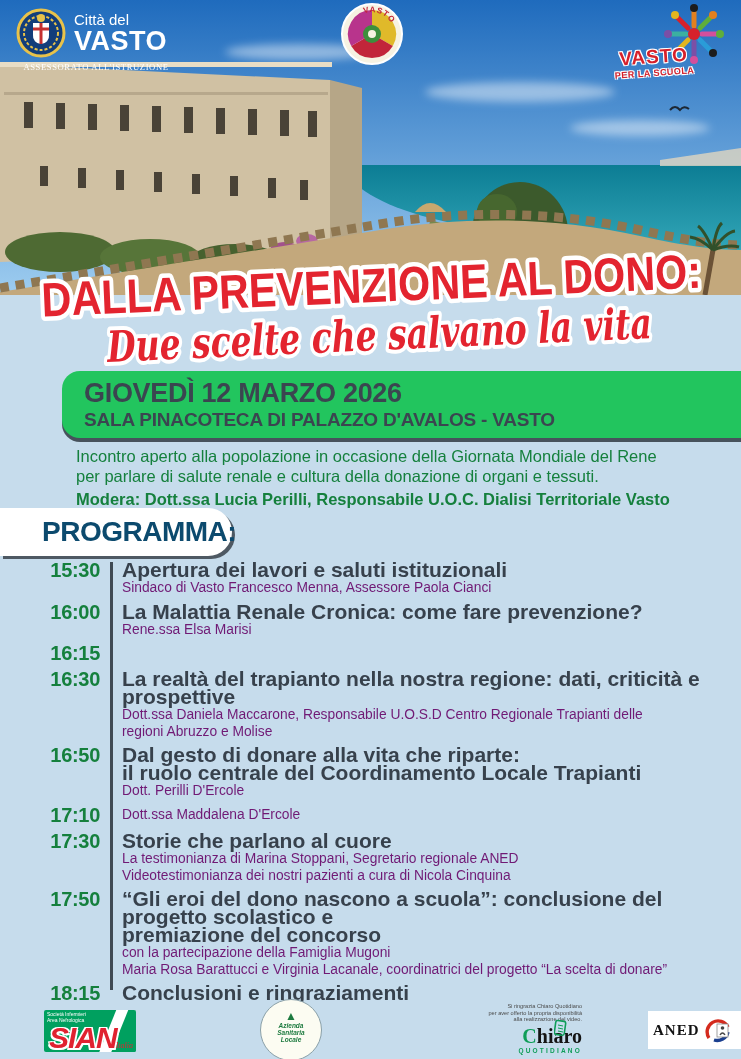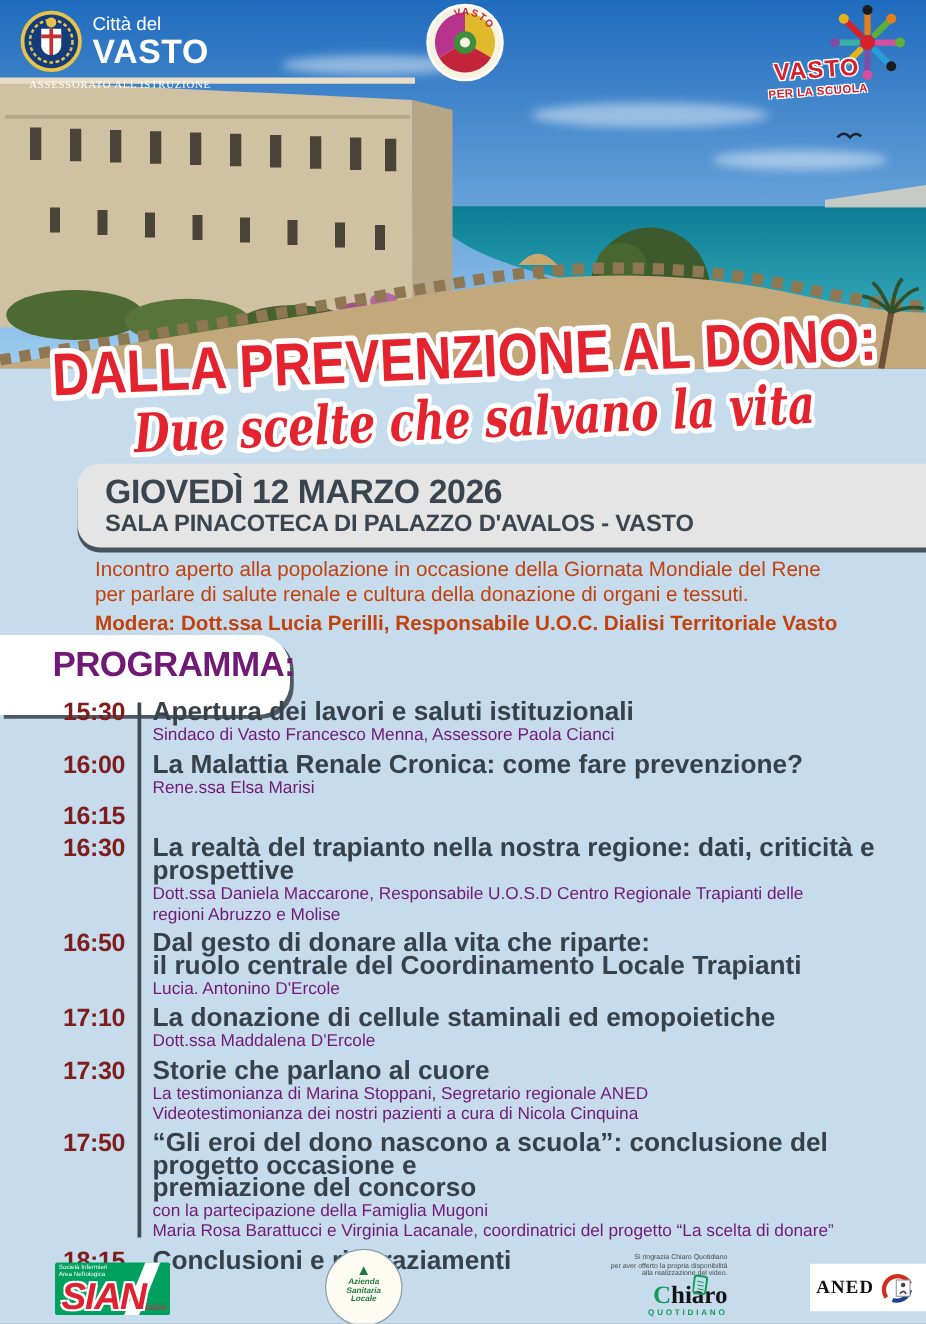--- a/index.html
+++ b/index.html
@@ -23,37 +23,37 @@
      text-shadow:-1px -1px 0 #fff,1px -1px 0 #fff,-1px 1px 0 #fff,1px 1px 0 #fff;}
   .school-l2{font-size:9px;font-weight:bold;color:#d6212b;letter-spacing:.5px;
      text-shadow:-1px -1px 0 #fff,1px -1px 0 #fff,-1px 1px 0 #fff,1px 1px 0 #fff;}
   
   .title-svg{position:absolute;left:0;top:250px;}
   .t1{font-family:"Liberation Sans",sans-serif;font-weight:800;font-size:48px;
       fill:#e3242f;stroke:#ffffff;stroke-width:9px;stroke-linejoin:round;paint-order:stroke fill;}
   .t2{font-family:"DejaVu Serif",serif;font-style:italic;font-weight:bold;font-size:43px;
       fill:#e3242f;stroke:#ffffff;stroke-width:8px;stroke-linejoin:round;paint-order:stroke fill;}
   
-  .datebox{position:absolute;left:62px;right:0;top:371px;height:67px;background:#e5e5e5;
+  .datebox{position:absolute;left:62px;right:0;top:371px;height:67px;background:#22c55e;
      border-radius:18px 0 0 18px;box-shadow:0 4px 0 #47525c;padding:7px 0 0 22px;box-sizing:border-box;}
   .date-line{font-size:27px;font-weight:bold;color:#3b4550;letter-spacing:-.3px;line-height:30px;}
   .venue-line{font-size:19px;font-weight:bold;color:#3b4550;letter-spacing:-.2px;line-height:23px;}
   
-  .intro{position:absolute;left:76px;top:447px;width:650px;color:#c2410c;}
+  .intro{position:absolute;left:76px;top:447px;width:650px;color:#15803d;}
   .intro-line{font-size:16.5px;line-height:19.5px;}
   .intro-mod{font-size:16.5px;line-height:20px;font-weight:bold;margin-top:3px;}
   
-  .prog-head{position:absolute;left:0;top:508px;width:232px;height:64px;background:#fff;
+  .prog-head{position:absolute;left:0;top:508px;width:232px;height:48px;background:#fff;
      border-radius:0 26px 26px 0;box-shadow:3px 3px 0 #4e5963;
-     font-size:28px;font-weight:bold;color:#701a75;line-height:48px;padding-left:42px;
+     font-size:28px;font-weight:bold;color:#0c4a6e;line-height:48px;padding-left:42px;
      box-sizing:border-box;letter-spacing:-.5px;}
   .vline{position:absolute;left:110px;top:562px;height:428px;width:3px;background:#3f4a54;}
   .rows{position:absolute;left:42px;top:560px;width:690px;}
   .row{display:flex;margin-bottom:6px;}
-  .rtime{width:58px;text-align:right;font-weight:bold;font-size:20px;color:#7f1d1d;
+  .rtime{width:58px;text-align:right;font-weight:bold;font-size:20px;color:#15803d;
      letter-spacing:-.3px;line-height:20px;flex:none;}
   .rbody{margin-left:22px;padding-top:1px;}
   .rtitle{font-size:21px;font-weight:bold;color:#37414c;line-height:18px;}
   .rsub{font-size:13.8px;color:#701a75;line-height:15.6px;margin-top:1px;}
   
   .footer{position:absolute;left:0;bottom:0;height:60px;width:741px;}
   .sian{position:absolute;left:44px;top:11px;width:92px;height:42px;background:#00a05f;
      border-radius:2px;overflow:hidden;}
   .sian:before{content:"";position:absolute;right:2px;top:-10px;width:26px;height:66px;
      background:#fff;transform:rotate(22deg);}
@@ -281,45 +281,44 @@
         <div class="rsub">Dott.ssa Daniela Maccarone, Responsabile U.O.S.D Centro Regionale Trapianti delle</div>
         <div class="rsub">regioni Abruzzo e Molise</div>
       </div>
     </div>
 
     <div class="row">
       <div class="rtime">16:50</div>
       <div class="rbody">
         <div class="rtitle">Dal gesto di donare alla vita che riparte:</div>
         <div class="rtitle">il ruolo centrale del Coordinamento Locale Trapianti</div>
-        <div class="rsub">Lucia. Antonino D'Ercole</div>
+        <div class="rsub">Dott. Perilli D'Ercole</div>
       </div>
     </div>
 
     <div class="row">
       <div class="rtime">17:10</div>
       <div class="rbody">
-        <div class="rtitle">La donazione di cellule staminali ed emopoietiche</div>
         <div class="rsub">Dott.ssa Maddalena D'Ercole</div>
       </div>
     </div>
 
     <div class="row">
       <div class="rtime">17:30</div>
       <div class="rbody">
         <div class="rtitle">Storie che parlano al cuore</div>
         <div class="rsub">La testimonianza di Marina Stoppani, Segretario regionale ANED</div>
         <div class="rsub">Videotestimonianza dei nostri pazienti a cura di Nicola Cinquina</div>
       </div>
     </div>
 
     <div class="row">
       <div class="rtime">17:50</div>
       <div class="rbody">
-        <div class="rtitle">“Gli eroi del dono nascono a scuola”: conclusione del progetto occasione e</div>
+        <div class="rtitle">“Gli eroi del dono nascono a scuola”: conclusione del progetto scolastico e</div>
         <div class="rtitle">premiazione del concorso</div>
         <div class="rsub">con la partecipazione della Famiglia Mugoni</div>
         <div class="rsub">Maria Rosa Barattucci e Virginia Lacanale, coordinatrici del progetto “La scelta di donare”</div>
       </div>
     </div>
 
     <div class="row">
       <div class="rtime">18:15</div>
       <div class="rbody">
         <div class="rtitle">Conclusioni e ringraziamenti</div>

